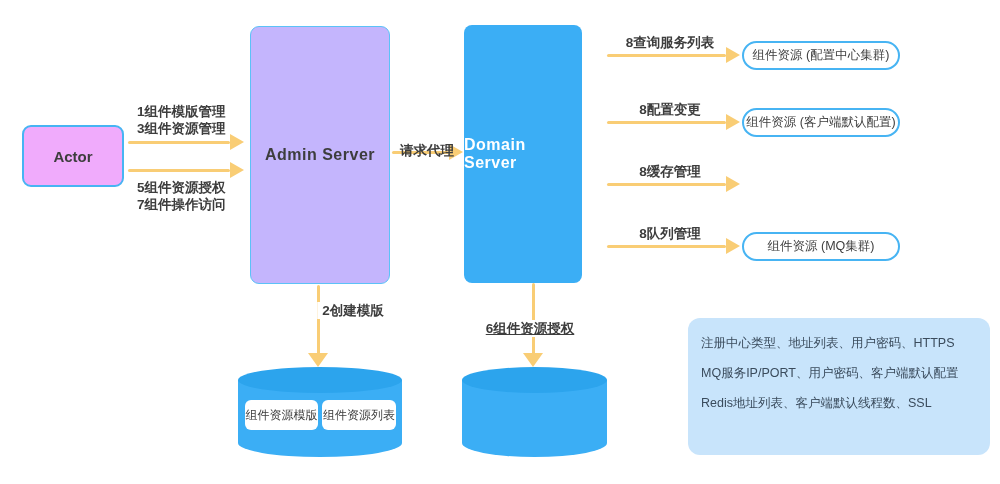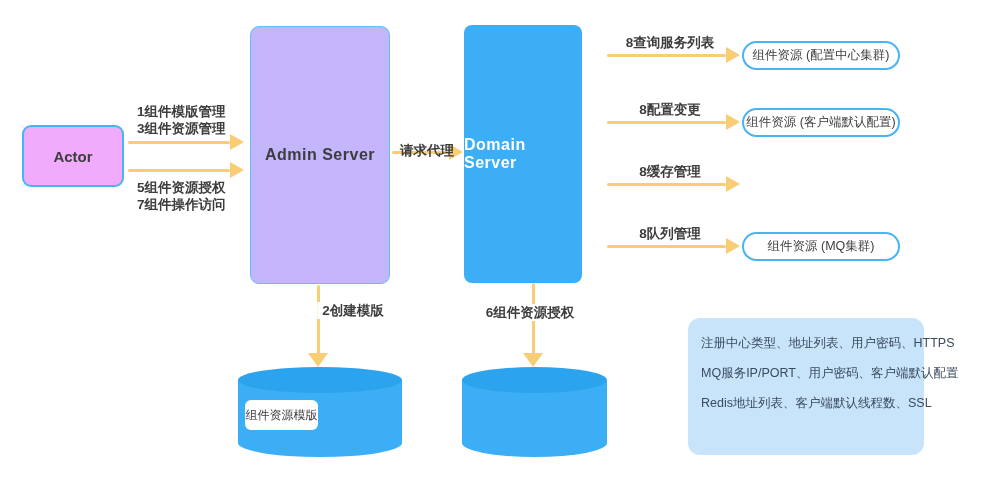--- a/index.html
+++ b/index.html
@@ -24,21 +24,21 @@
   .target-box{position:absolute;left:742px;width:158px;height:29px;box-sizing:border-box;background:#fff;border:2px solid #47B4F3;border-radius:15px;display:flex;align-items:center;justify-content:center;font-size:12.5px;color:#3d3d3d;white-space:nowrap;}
   .rf-label{position:absolute;left:607px;width:126px;text-align:center;font-size:13.5px;font-weight:bold;color:#3d3d3d;white-space:nowrap;}
   .rf-line{left:607px;width:119px;}
   .rf-head{left:726px;}
 
   .cylinder{position:absolute;text-decoration:underline;}
   .cyl-top{position:absolute;left:0;right:0;top:0;height:26px;background:#2CA4ED;border-radius:50%;}
   .cyl-body{position:absolute;left:0;right:0;top:13px;bottom:0;background:#3BAEF5;border-radius:0 0 50% 50%/0 0 14px 14px;}
   .db-item{position:absolute;background:#fff;border-radius:6px;display:flex;align-items:center;justify-content:center;font-size:12px;color:#3d3d3d;white-space:nowrap;}
 
-  .info-panel{position:absolute;left:688px;top:318px;width:236px;height:137px;box-sizing:border-box;background:#C8E4FB;border-radius:12px;padding:10px 12px 0 13px;}
+  .info-panel{position:absolute;left:688px;top:318px;width:302px;height:137px;box-sizing:border-box;background:#C8E4FB;border-radius:12px;padding:10px 12px 0 13px;}
   .info-line{font-size:12.5px;line-height:30px;color:#3A4B5C;white-space:nowrap;}
 </style>
 </head>
 <body>
 
 <div class="canvas">
 
   <div class="node actor-box">
     <span>Actor</span>
   </div>
@@ -91,27 +91,30 @@
   <div class="target-box" style="top:232px;">
     <span>组件资源 (MQ集群)</span>
   </div>
 
   <div class="vline" style="left:317px;top:285px;height:69px;"></div>
   <div class="ah-down" style="left:308px;top:353px;"></div>
   <div class="vlabel" style="left:314px;top:302px;margin-left:39px;">2创建模版</div>
 
   <div class="vline" style="left:532px;top:283px;height:71px;"></div>
   <div class="ah-down" style="left:523px;top:353px;"></div>
-  <div class="vlabel" style="left:530px;top:304px;">6组件资源授权</div>
+  <div class="vlabel" style="left:530px;top:320px;text-decoration:underline;">6组件资源授权</div>
 
   <div class="cylinder" style="left:238px;top:367px;width:164px;height:90px;">
     <div class="cyl-body"></div>
     <div class="cyl-top"></div>
     <div class="db-item" style="left:7px;top:33px;width:73px;height:30px;">
       <span>组件资源模版</span>
+    </div>
+    <div class="db-item" style="left:84px;top:33px;width:74px;height:30px;">
+      <span>组件资源列表</span>
     </div>
   </div>
 
   <div class="cylinder" style="left:462px;top:367px;width:145px;height:90px;">
     <div class="cyl-body"></div>
     <div class="cyl-top"></div>
   </div>
 
   <div class="info-panel">
     <div class="info-line">注册中心类型、地址列表、用户密码、HTTPS</div>

